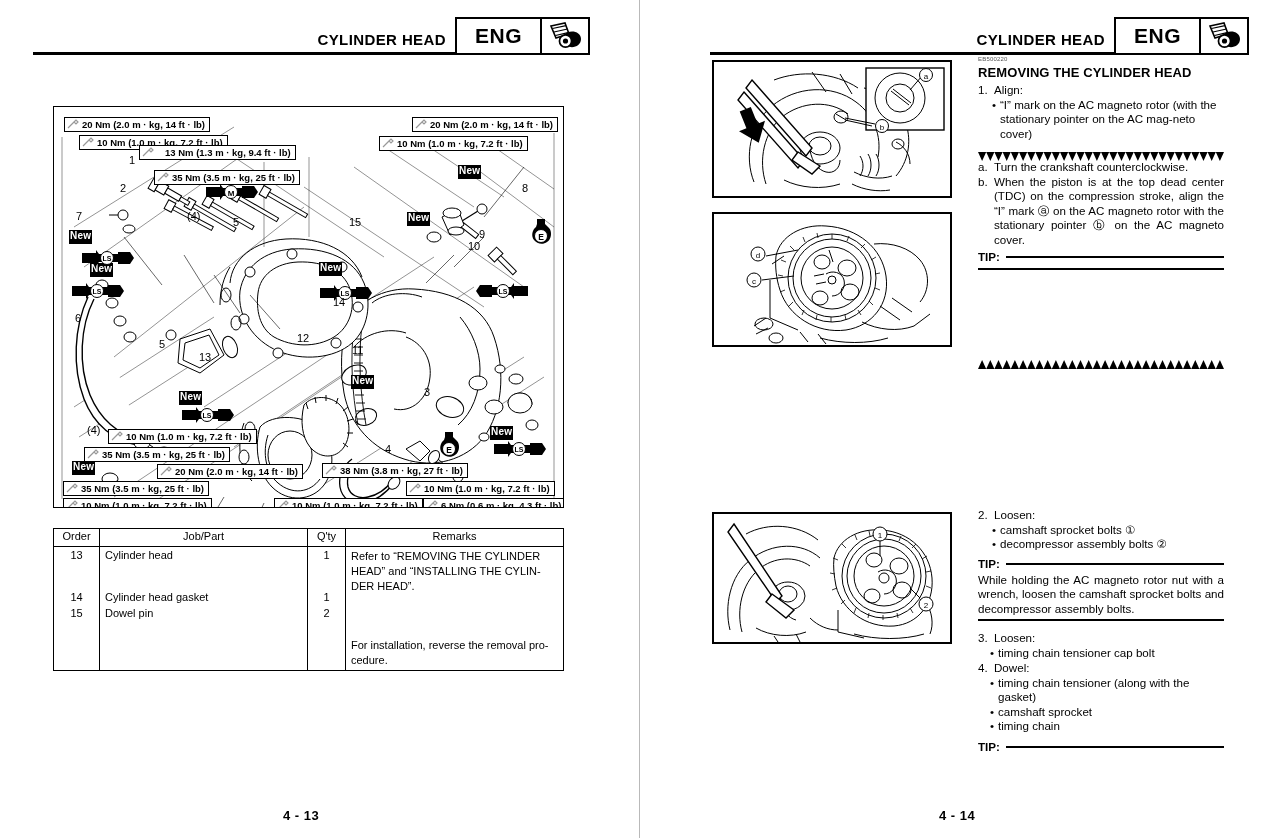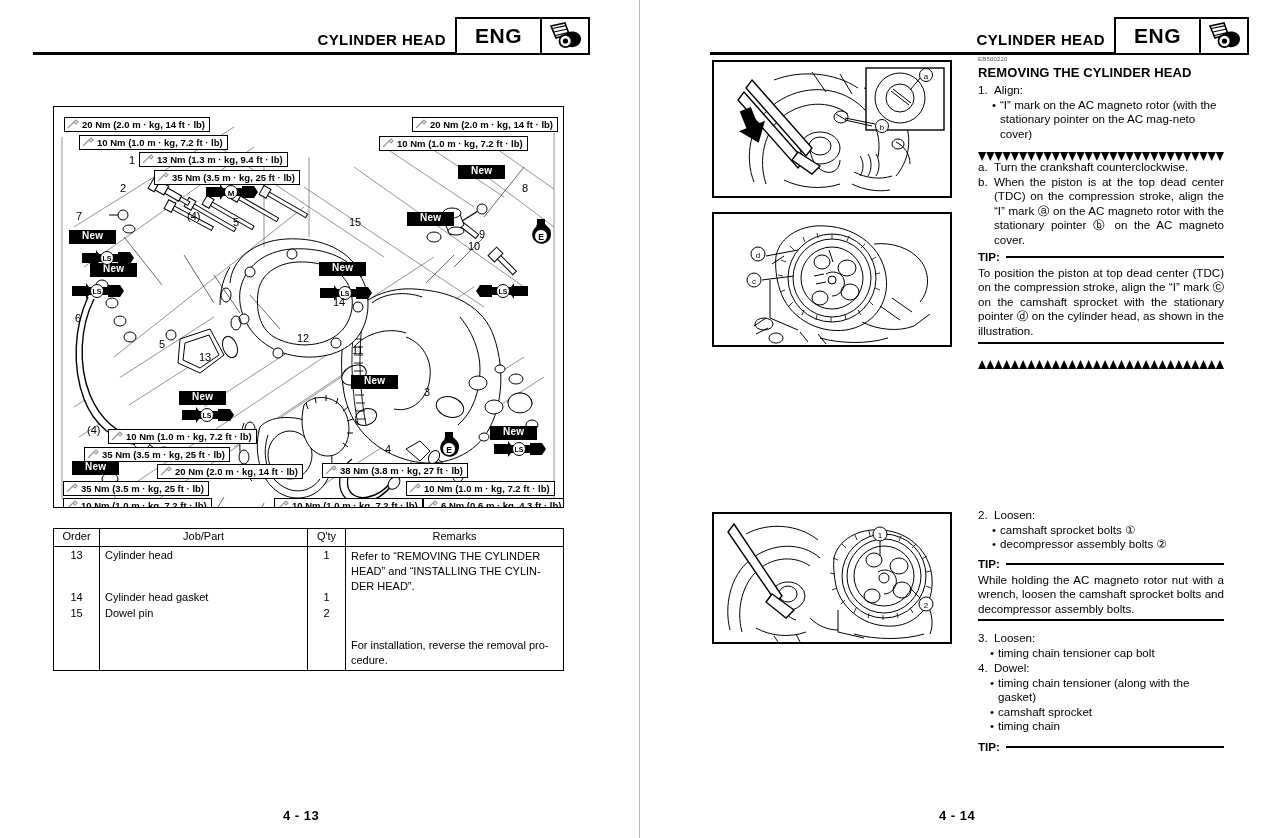--- a/index.html
+++ b/index.html
@@ -60,21 +60,21 @@
   }
   .torque .wrench {
     width: 13px; height: 13px; margin: 0 3px 0 1px;
     display: flex; align-items: center; justify-content: center;
     flex: 0 0 auto;
   }
   .newtag {
     position: absolute;
     background: #000; color: #fff;
     font-size: 10px; font-weight: bold;
-    padding: 1px 13px 2px; line-height: 1.05;
+    padding: 1px 1px 2px; line-height: 1.05;
     letter-spacing: .2px;
   }
   .marker {
     position: absolute; width: 52px; height: 16px;
   }
   .callout-num {
     position: absolute; font-size: 11px; font-weight: normal;
     color: #000; line-height: 1;
   }
 
@@ -354,21 +354,21 @@
         <span>20 Nm (2.0 m · kg, 14 ft · lb)</span>
     </div>
     <div class="torque" style="left:25px; top:28px;">
       <span class="wrench">
         <svg width="12" height="11" viewBox="0 0 12 11">
             <path d="M1 9 L7 3 M7 3 L9 1 L11 3 L9 5 Z" stroke="#999" fill="none" stroke-width="1.2"></path>
           </svg>
       </span>
         <span>10 Nm (1.0 m · kg, 7.2 ft · lb)</span>
     </div>
-    <div class="torque" style="left:85px; top:45px;">
+    <div class="torque" style="left:85px; top:38px;gap:8px;">
       <span class="wrench">
         <svg width="12" height="11" viewBox="0 0 12 11">
             <path d="M1 9 L7 3 M7 3 L9 1 L11 3 L9 5 Z" stroke="#999" fill="none" stroke-width="1.2"></path>
           </svg>
       </span>
         <span>13 Nm (1.3 m · kg, 9.4 ft · lb)</span>
     </div>
     <div class="torque" style="left:100px; top:63px;">
       <span class="wrench">
         <svg width="12" height="11" viewBox="0 0 12 11">
@@ -831,21 +831,20 @@
       <div class="step-num">b.</div>
       <div class="step-body justify">When the piston is at the top dead center (TDC) on the compression stroke, align the “I” mark ⓐ on the AC magneto rotor with the stationary pointer ⓑ on the AC magneto cover.</div>
     </div>
   </div>
 
   <div class="rtext" style="left:978px; top:250px; width:246px;">
     <div class="tip-head">
       <span>TIP:</span>
       <span class="tline"></span>
     </div>
-    <div class="justify">To position the piston at top dead center (TDC) on the compression stroke, align the “I” mark ⓒ on the camshaft sprocket with the stationary pointer ⓓ on the cylinder head, as shown in the illustration.</div>
     <div class="tip-rule-bottom"></div>
   </div>
 
   <div class="zig" style="left:978px; top:355px; width:246px;">
     <svg width="246" height="9" viewBox="0 0 246 9" preserveAspectRatio="none">
       <g fill="#000">
         <path d="M0 9 L8.2 9 L4.1 0 Z M8.2 9 L16.4 9 L12.3 0 Z M16.4 9 L24.6 9 L20.5 0 Z
                  M24.6 9 L32.8 9 L28.7 0 Z M32.8 9 L41 9 L36.9 0 Z M41 9 L49.2 9 L45.1 0 Z
                  M49.2 9 L57.4 9 L53.3 0 Z M57.4 9 L65.6 9 L61.5 0 Z M65.6 9 L73.8 9 L69.7 0 Z
                  M73.8 9 L82 9 L77.9 0 Z M82 9 L90.2 9 L86.1 0 Z M90.2 9 L98.4 9 L94.3 0 Z

